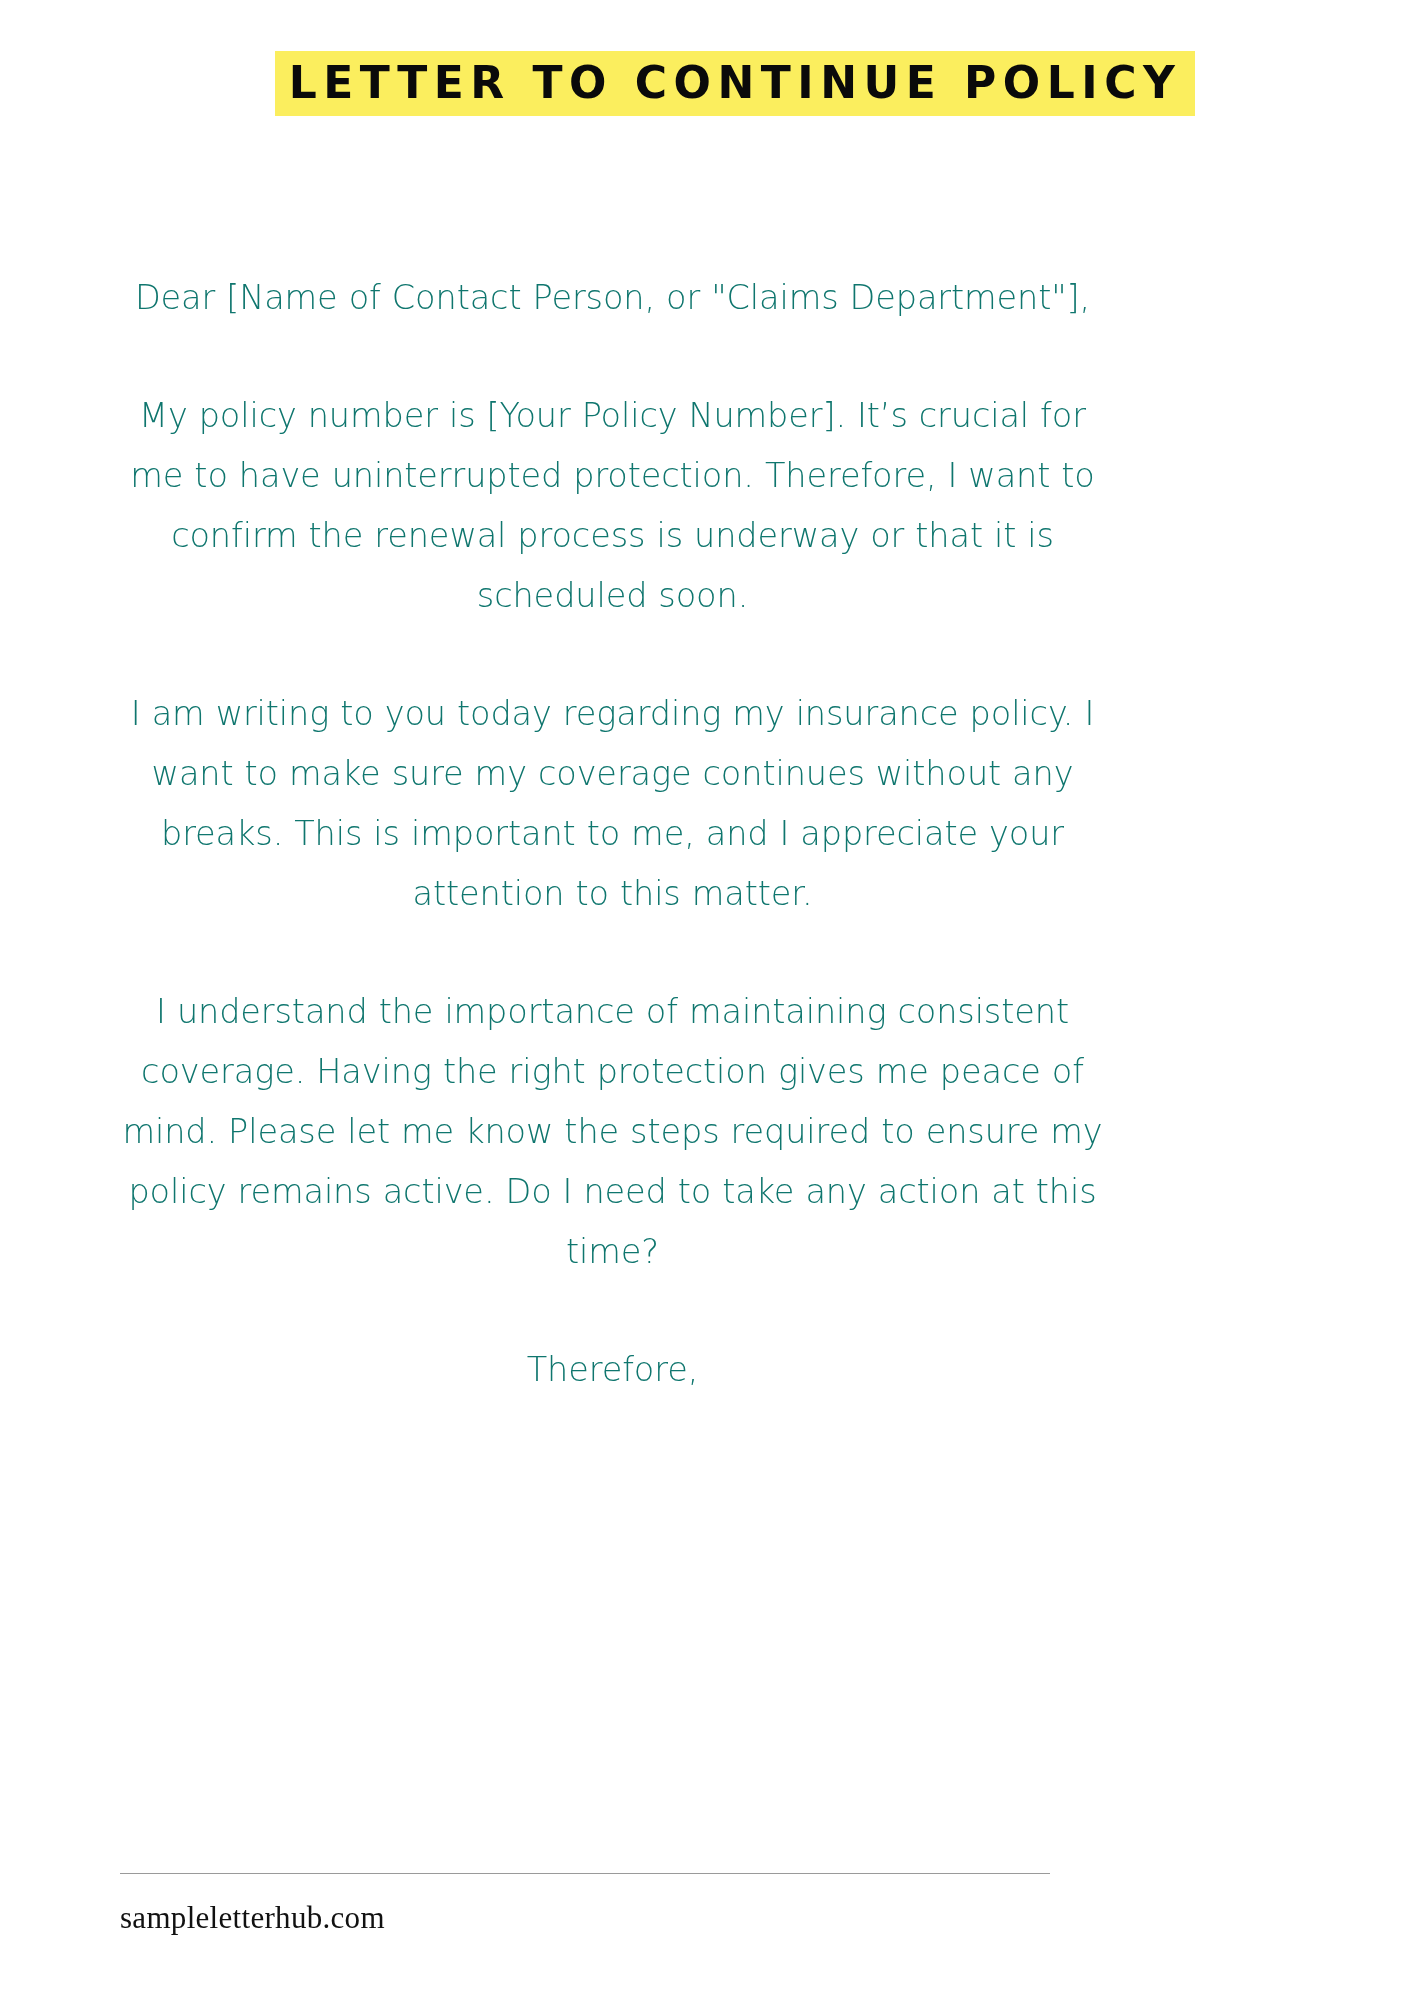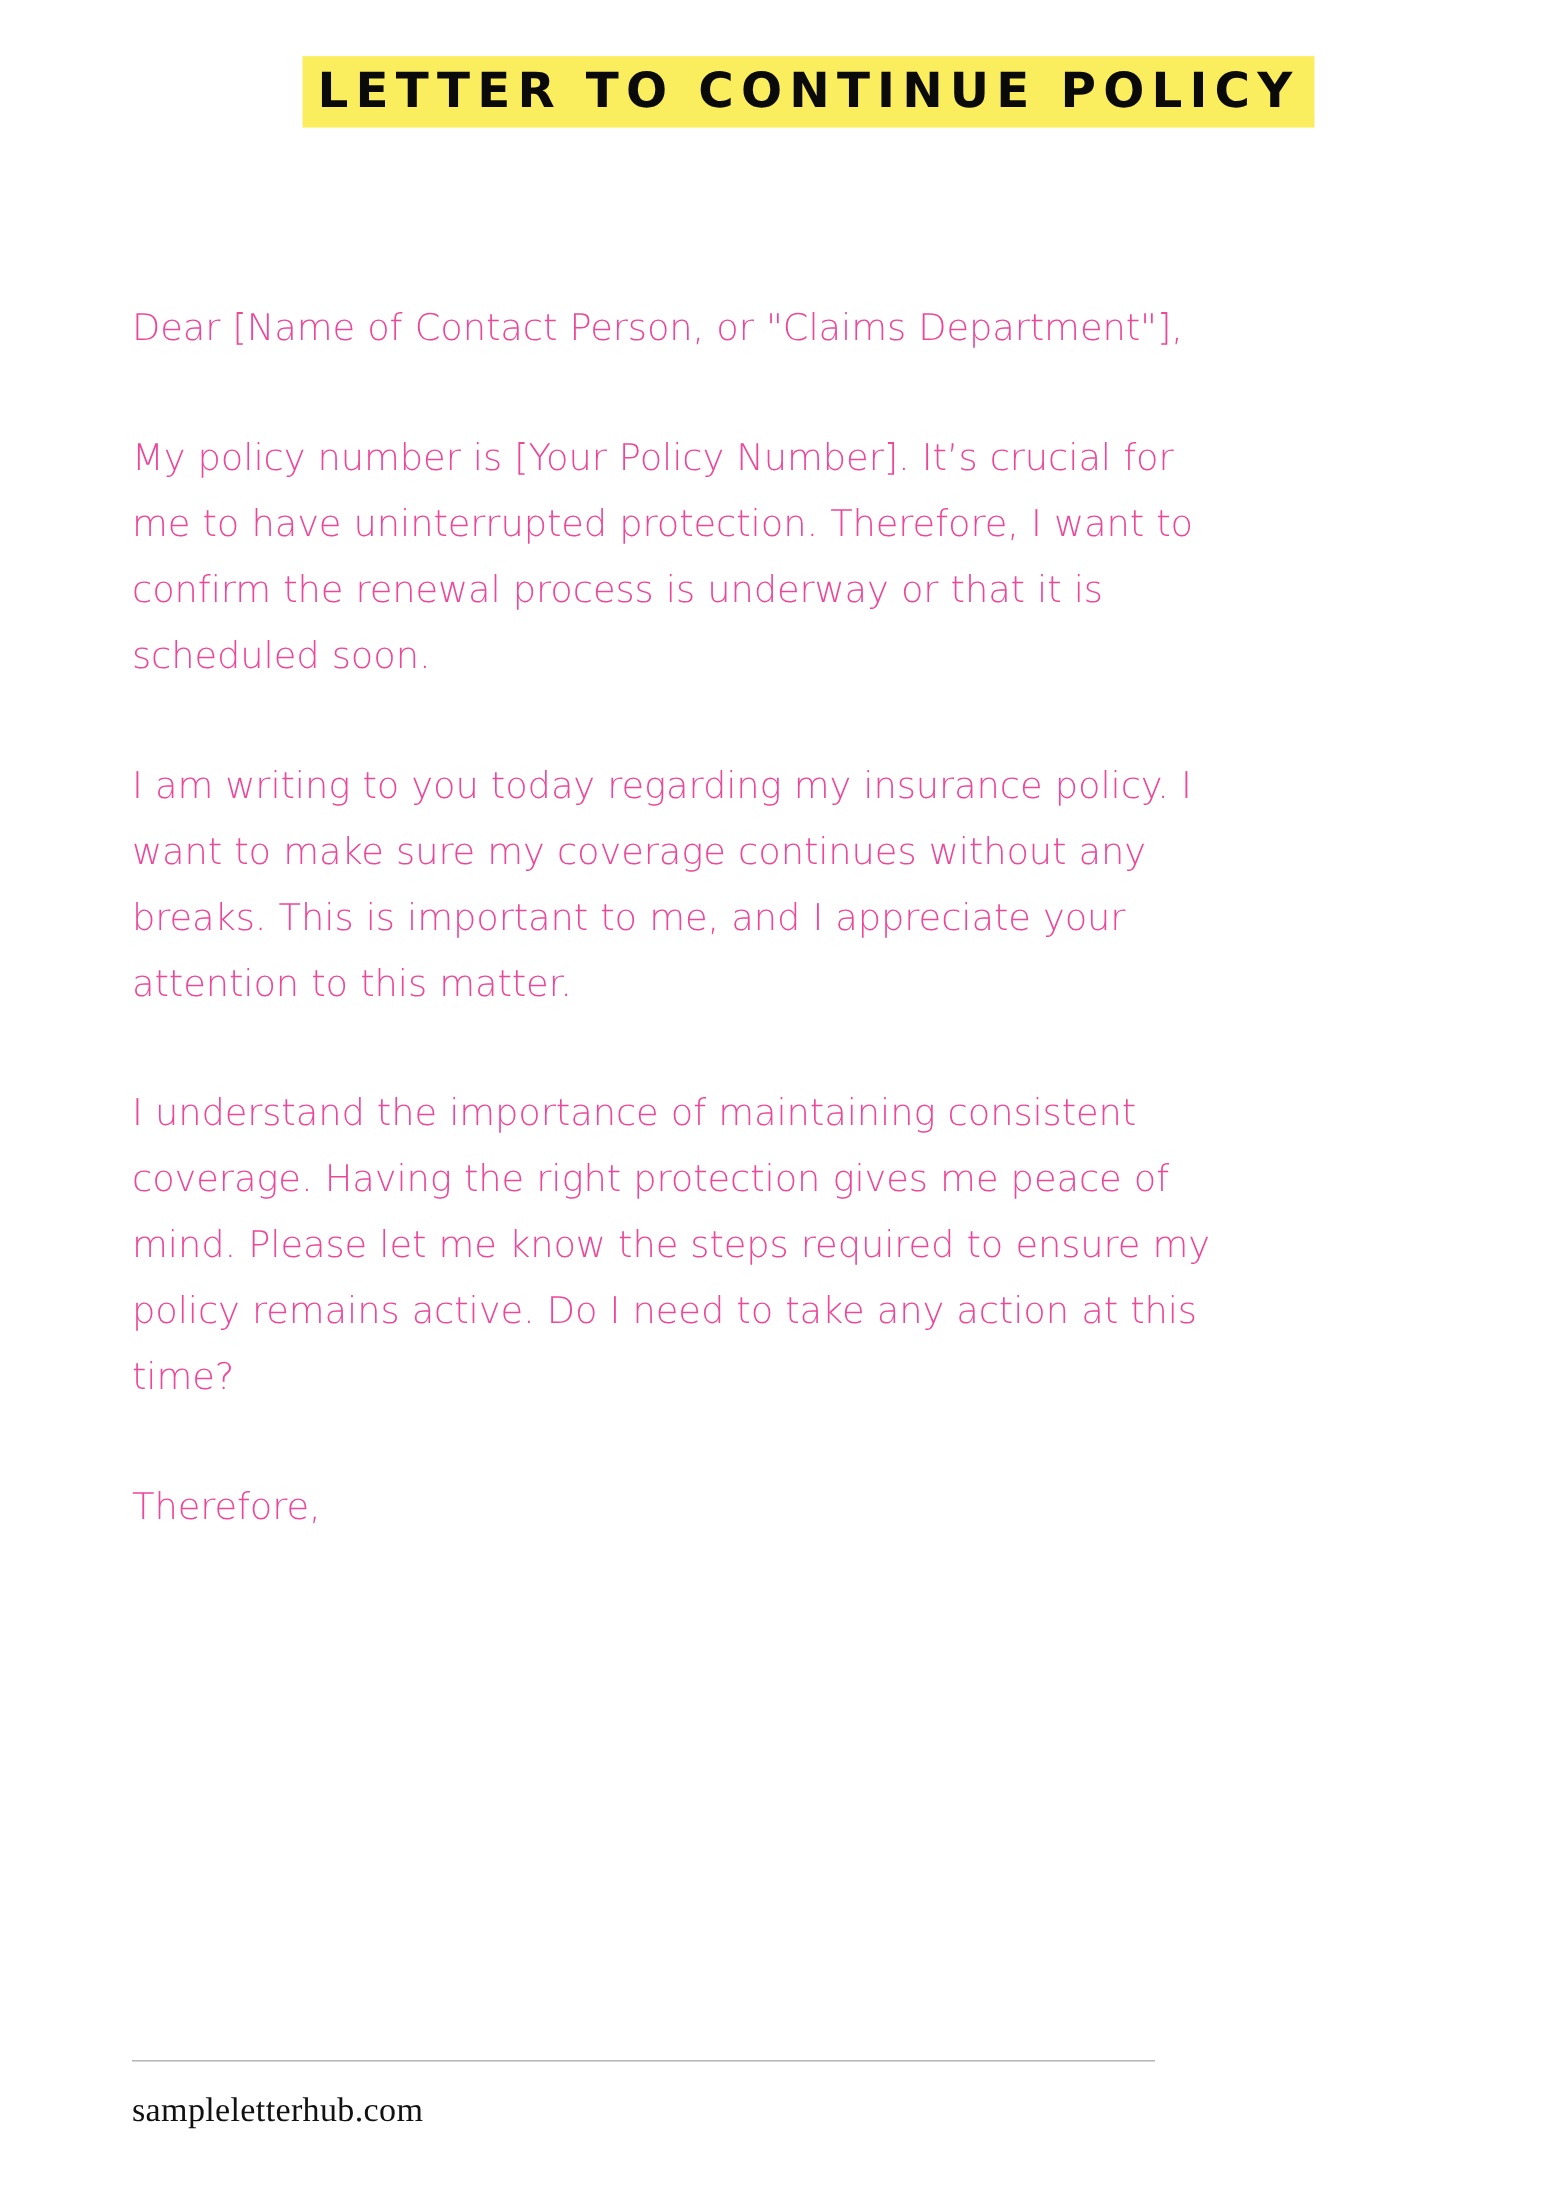--- a/index.html
+++ b/index.html
@@ -58,23 +58,23 @@
     left: 92px;
     top: 268px;
     width: 985px;
   }
   .para {
     font-family: "DejaVu Sans", sans-serif;
     font-weight: 300;
     font-size: 33.5px;
     line-height: 60px;
     letter-spacing: -0.1px;
-    color: #ec4899;
+    color: #0f766e;
     margin: 0 0 58px 0;
-    text-align: left;
+    text-align: center;
     word-spacing: 0.5px;
   }
   .para.sig-line {
     margin-bottom: 0;
   }
 
   
   .footer {
     position: absolute;
     left: 92px;

